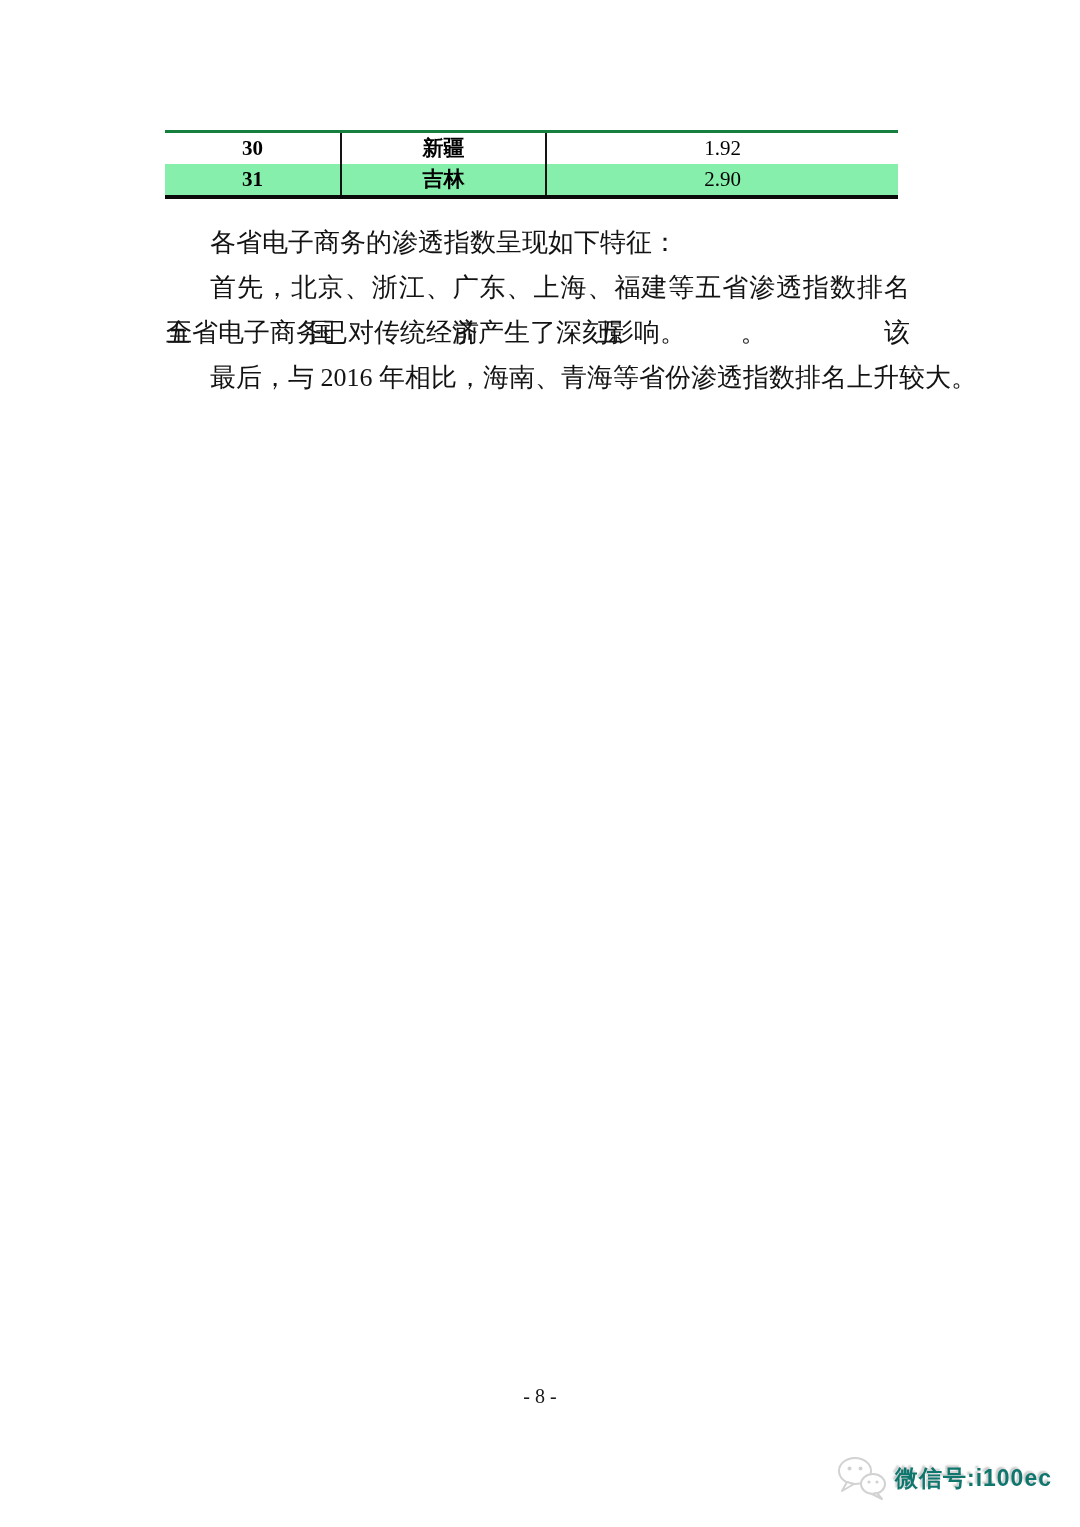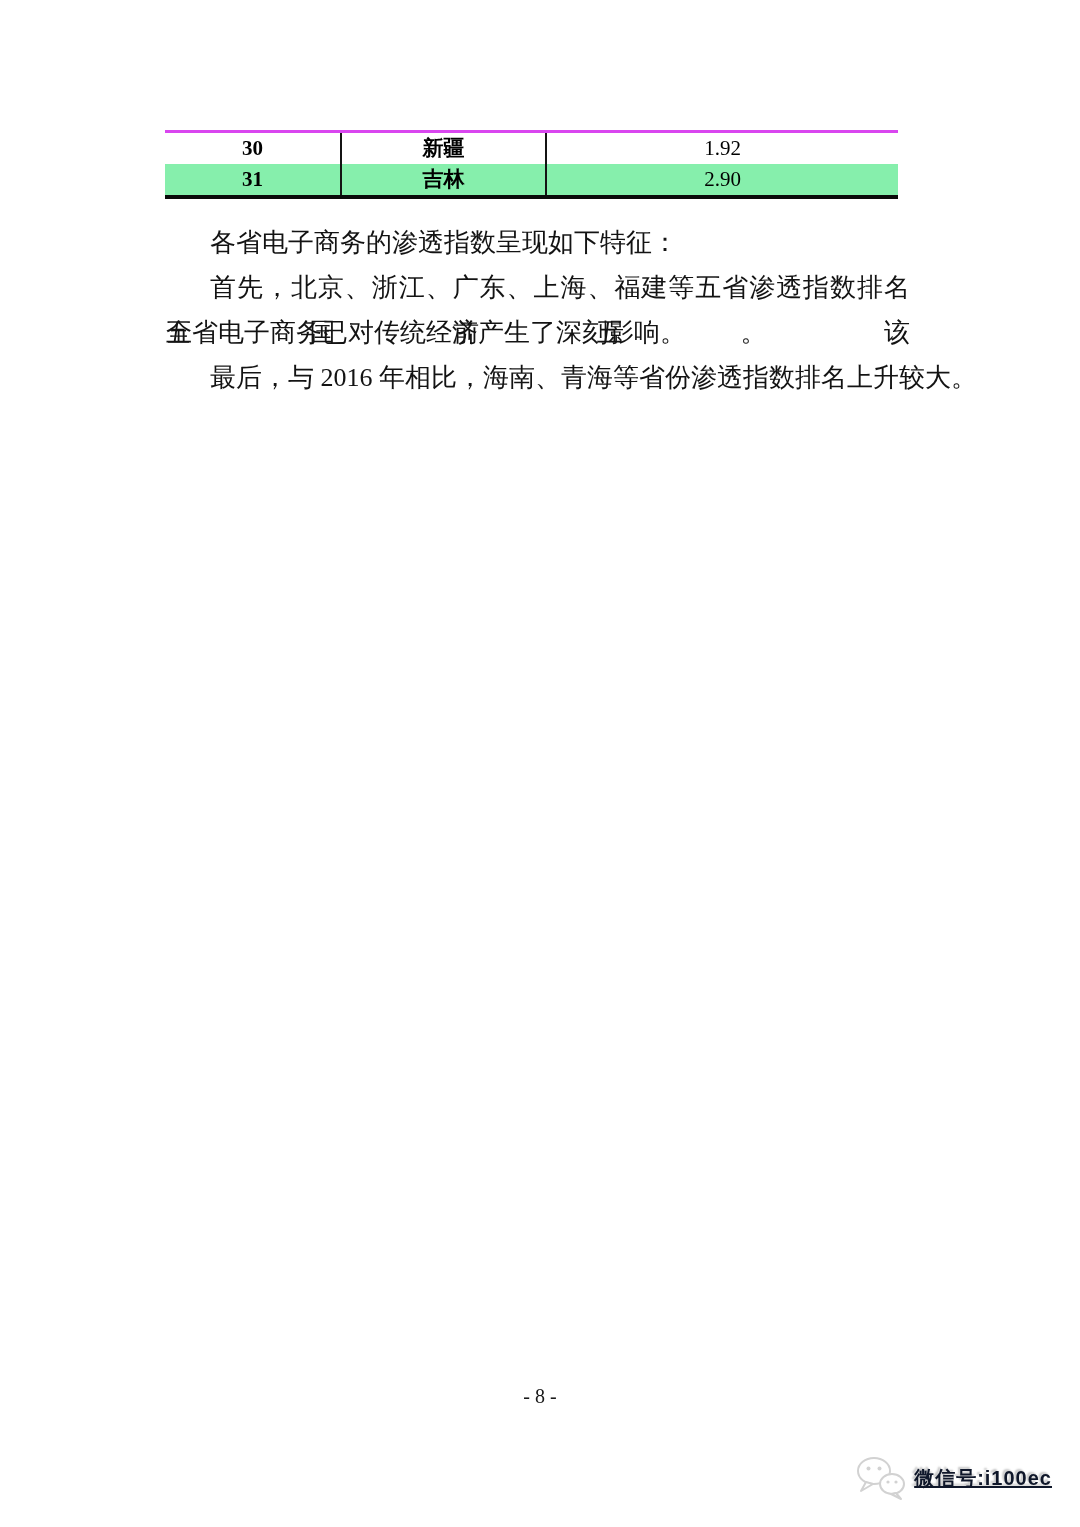--- a/index.html
+++ b/index.html
@@ -13,21 +13,21 @@
     color: #000;
     overflow: hidden;
   }
 
   
   .rank-table {
     position: absolute;
     left: 165px;
     top: 130px;
     width: 733px;
-    border-top: 3px solid #d946ef;
+    border-top: 3px solid #15803d;
     border-bottom: 4px solid #0a0a0a;
   }
   .t-row {
     display: grid;
     grid-template-columns: 175px 205px 353px;
     height: 31px;
   }
   .t-row.banded { background: #86efac; }
   .t-cell {
     display: flex;
@@ -75,26 +75,25 @@
   .watermark {
     position: absolute;
     top: 1455px;
     right: 28px;
     display: flex;
     align-items: center;
     gap: 8px;
   }
   .wm-text {
     font-family: "Liberation Sans", "DejaVu Sans", sans-serif;
-    font-size: 20px;
+    font-size: 23px;
     font-weight: bold;
-    color: #0f172a;
+    color: #0f766e;
     text-shadow: -2px -2px 2px #c6c6c6, 1px 1px 0 #ffffff;
     letter-spacing: 1px;
-    text-decoration: underline;
   }
   .wm-icon svg { display: block; }
 </style>
 </head>
 <body>
 
 <div class="page">
 
   <div class="rank-table">
     <div class="t-row">

